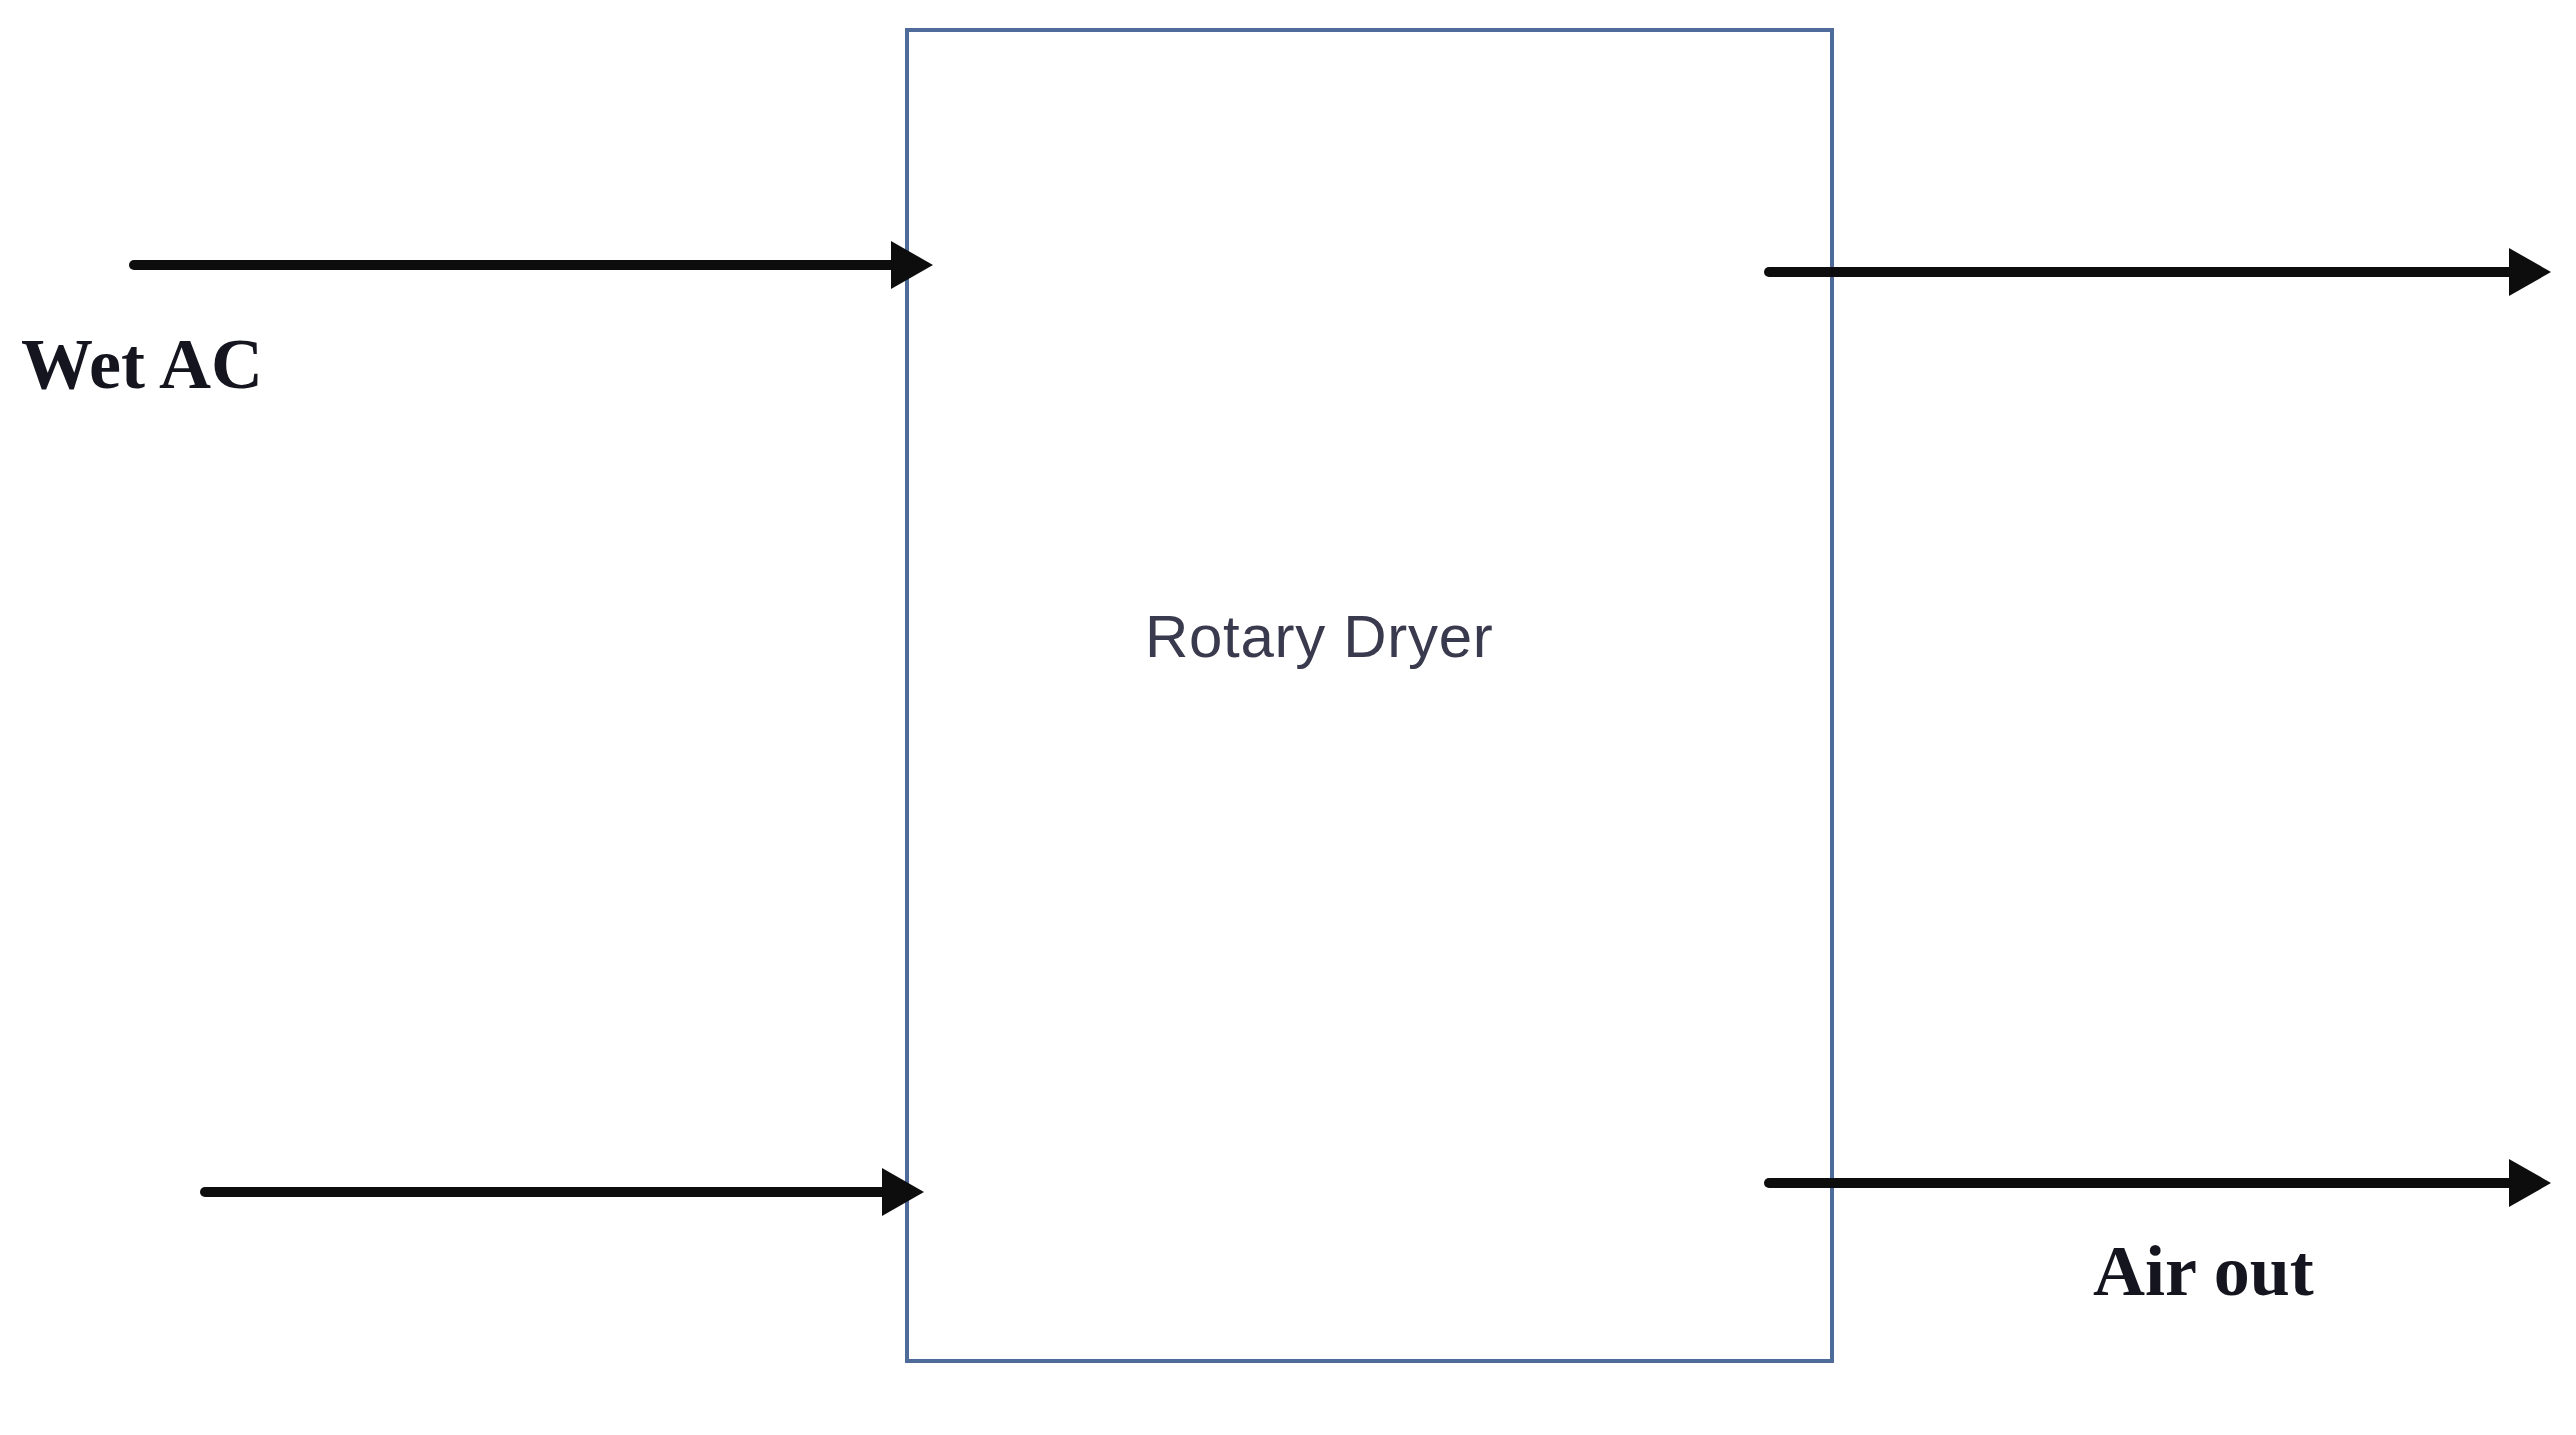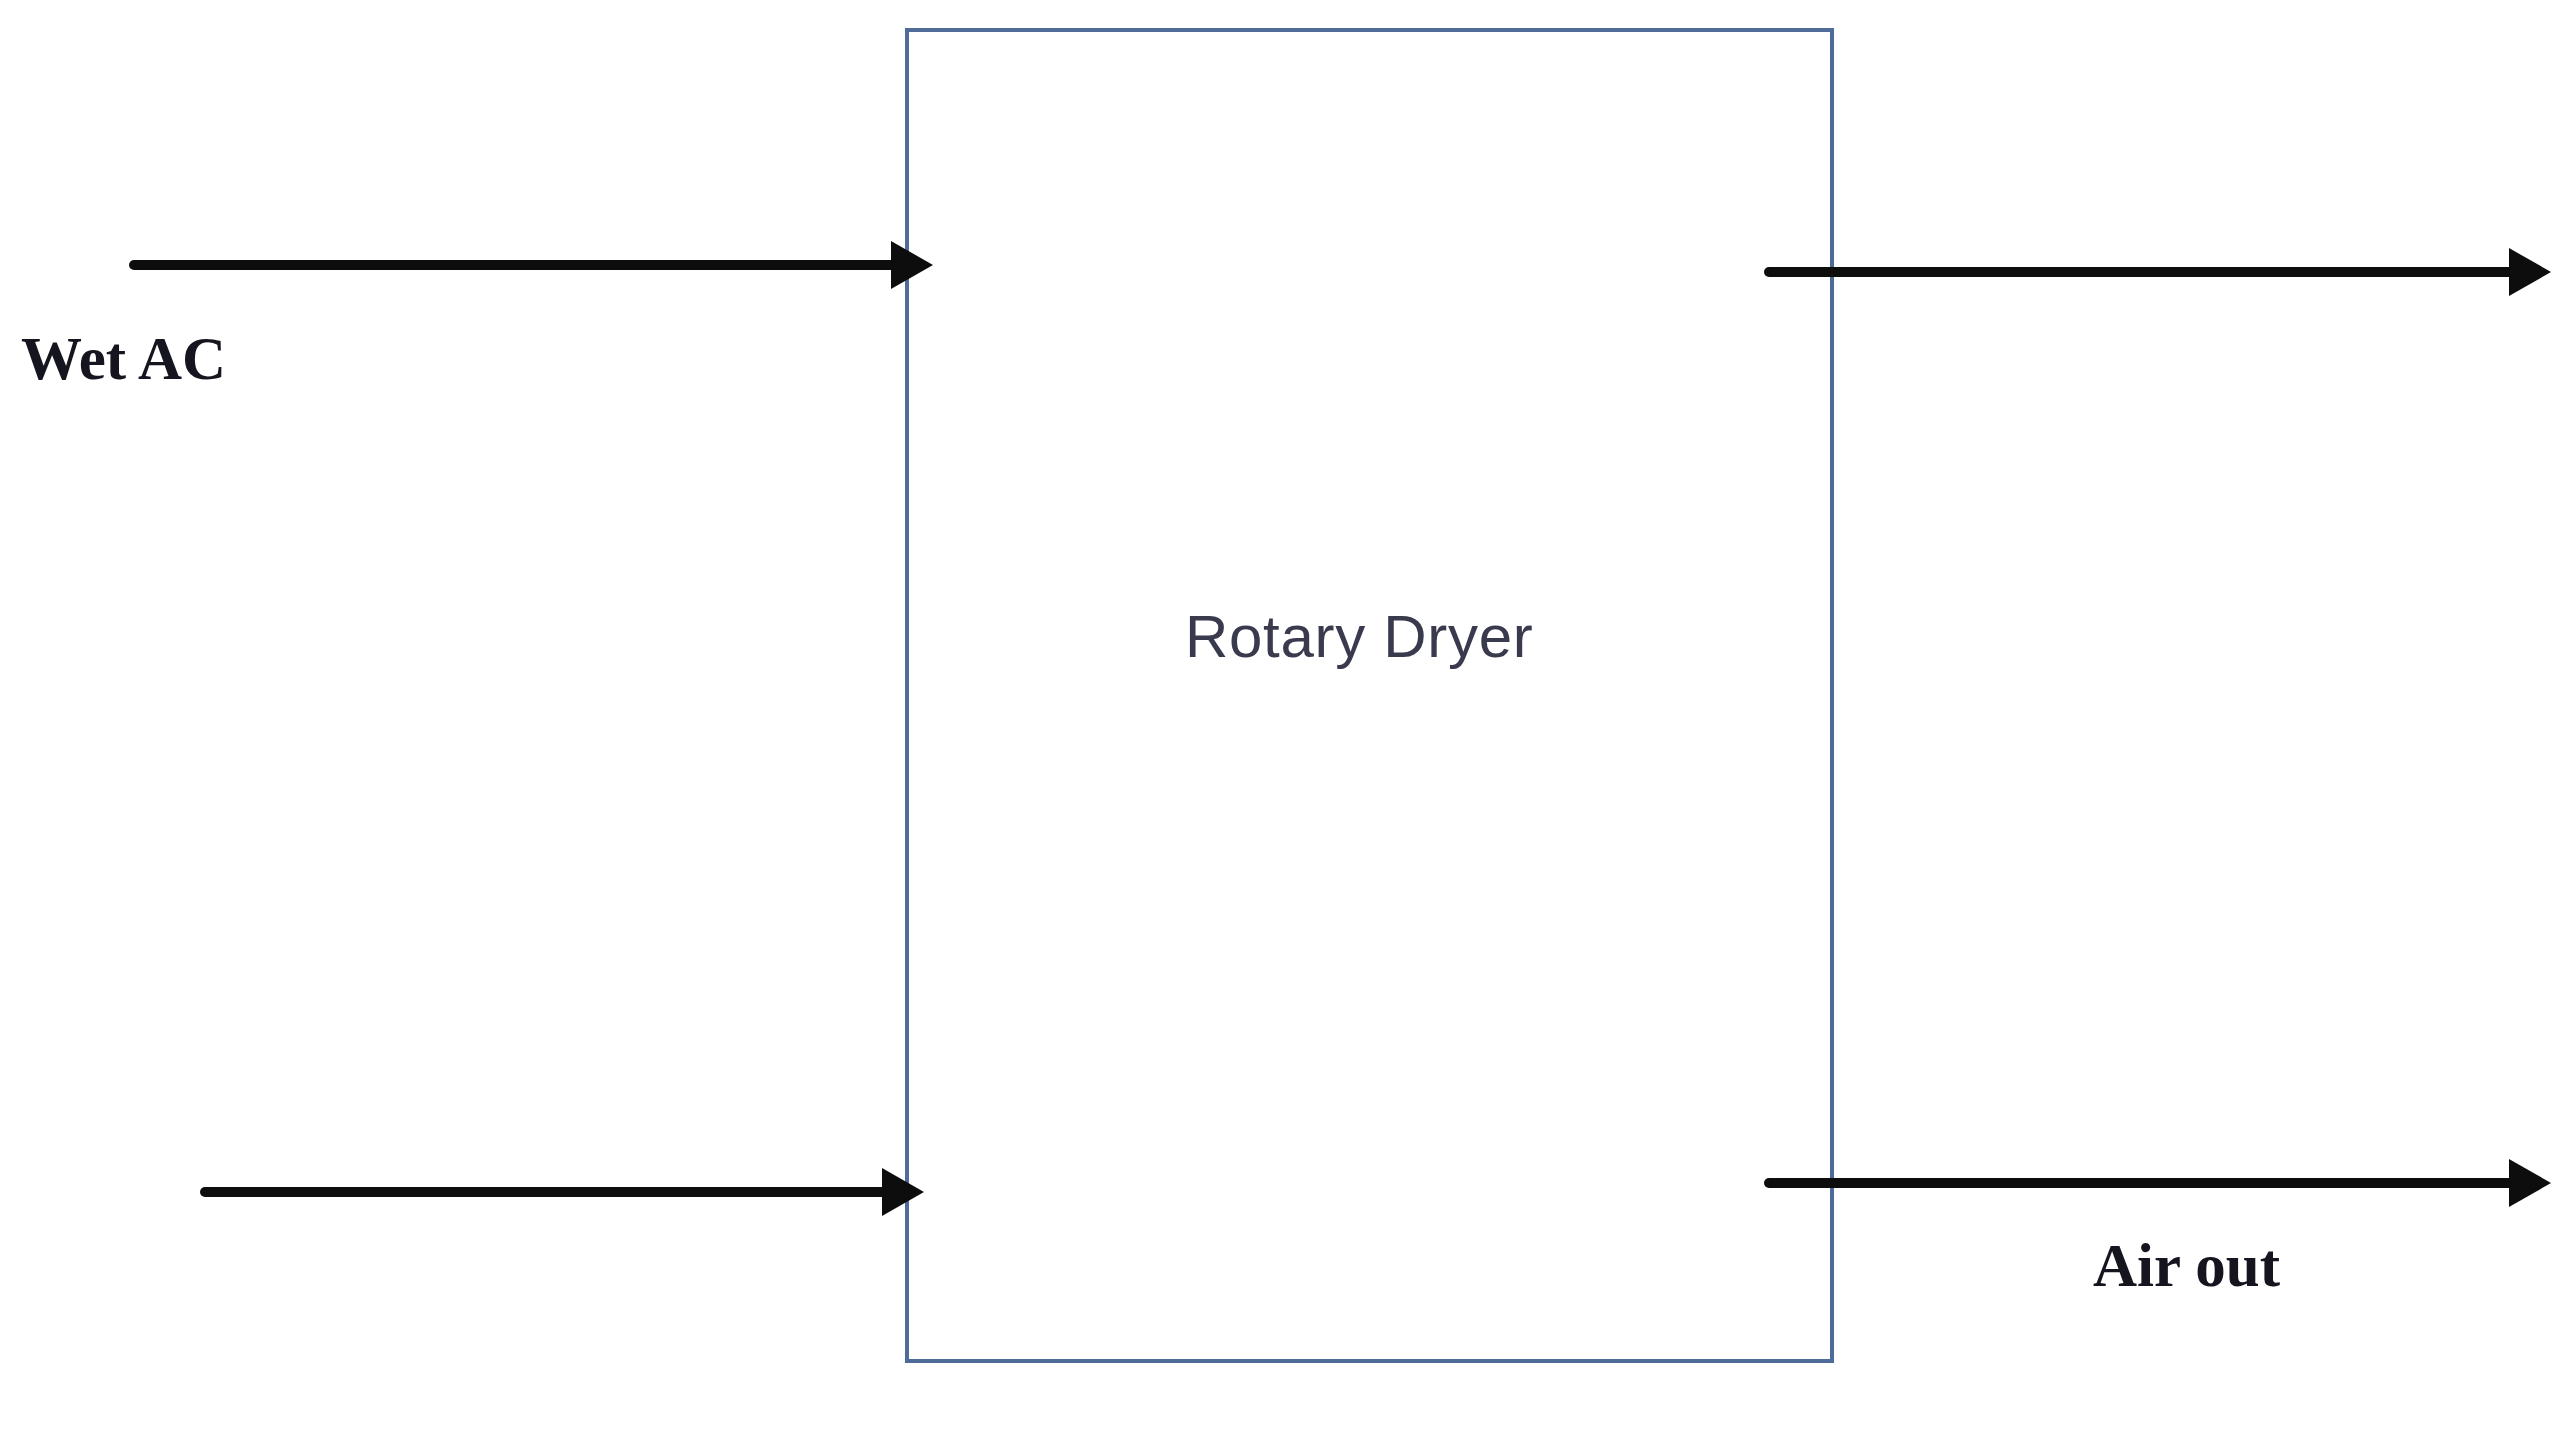--- a/index.html
+++ b/index.html
@@ -35,27 +35,26 @@
   .box-label {
     position: absolute;
     left: 1145px;
     top: 602px;
     font-family: "Liberation Sans", sans-serif;
     font-size: 60px;
     line-height: 1.15;
     color: var(--box-label);
     letter-spacing: 0.7px;
     white-space: nowrap;
-    margin-left: 40px;
   }
   .stream-label {
     position: absolute;
     font-family: "Liberation Serif", serif;
     font-weight: bold;
-    font-size: 61px;
+    font-size: 72px;
     line-height: 1;
     color: var(--stream-label);
     white-space: nowrap;
   }
   .label-wet-ac   { left: 21px;   top: 328px;  }
   .label-dry-air  { left: 28px;   top: 1332px; }
   .label-dry-ac   { left: 2024px; top: 323px;  }
   .label-air-out  { left: 2093px; top: 1235px; }
 
   .arrow {

